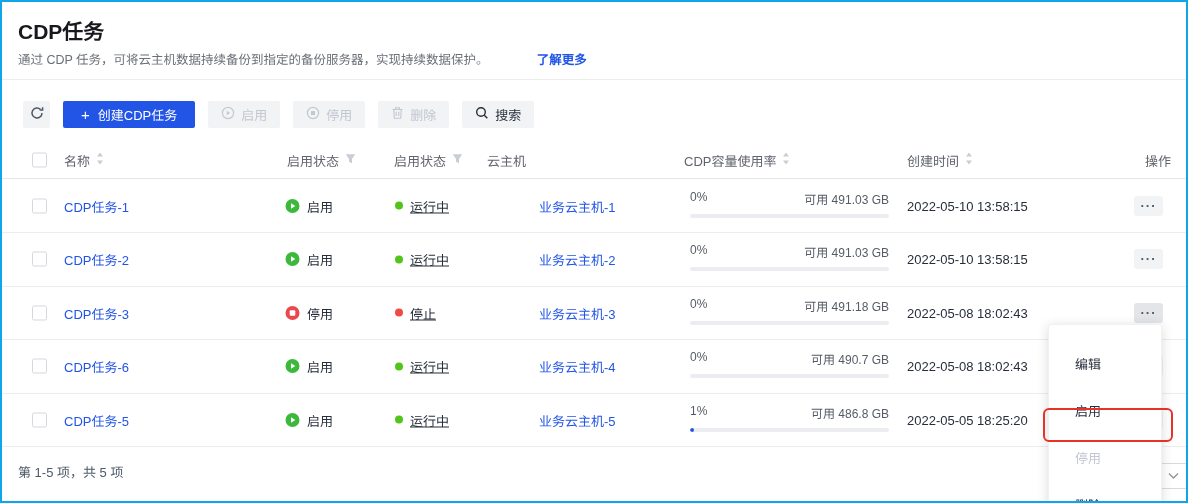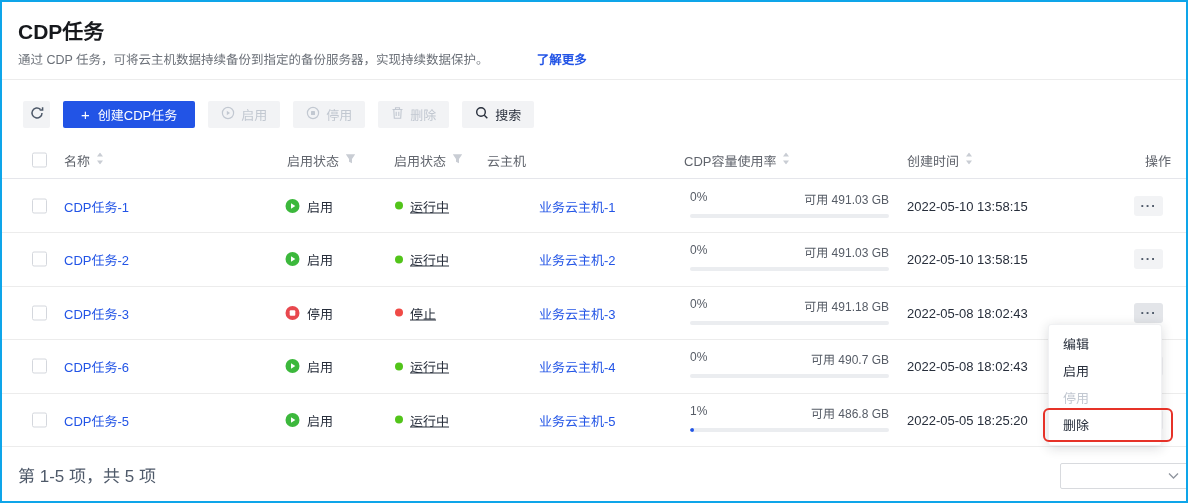--- a/index.html
+++ b/index.html
@@ -44,29 +44,29 @@
   .dot { width:8px; height:8px; border-radius:50%; display:inline-block; }
   .dot.run { background:var(--running_dot); }
   .dot.stop { background:var(--stopped_dot); }
   .badge { display:inline-flex; width:15px; height:15px; }
   .more { position:absolute; left:1132px; top:50%; transform:translateY(-50%); width:29px; height:20px;
           background:#f2f3f5; border:none; border-radius:3px; color:#4e5969; font-size:13px; line-height:10px;
           letter-spacing:1px; cursor:pointer; font-weight:bold; }
   .more.active { background:#e3e5e9; }
 
   
-  .pagination { position:absolute; left:16px; top:460px; font-size:17px; color:#4e5969; }
+  .pagination { position:absolute; left:16px; top:460px; font-size:13px; color:#4e5969; }
   .page-size-select { position:absolute; left:1058px; top:461px; width:128px; height:26px; border:1px solid #d8dade;
           border-radius:2px; background:#fff; z-index:1; cursor:pointer; }
   .page-size-select svg { position:absolute; right:8px; top:8px; }
 
   
   .menu { position:absolute; left:1046px; top:322px; width:114px; padding:6px 0; background:#fff; border:1px solid #f0f1f3;
           border-radius:3px; box-shadow:0 2px 12px rgba(31,35,41,.16); z-index:20; }
-  .menu-item { height:27px; line-height:27px; padding:0 14px; font-size:13px; color:#272e3b; cursor:pointer; white-space:nowrap; display:flex; align-items:center; gap:4px; }
+  .menu-item { height:27px; line-height:27px; padding:0 26px; font-size:13px; color:#272e3b; cursor:pointer; white-space:nowrap; display:flex; align-items:center; gap:4px;margin-top:20px; }
   .menu-item.disabled { color:#c2c8d1; cursor:default; }
   .annotation { position:absolute; left:1041px; top:406px; width:130px; height:34px; border:2.5px solid var(--annotation);
           border-radius:6px; z-index:30; pointer-events:none; }
 </style>
 </head>
 <body style="--primary: #2254e6; --link: #2254e6; --success: #3cb83c; --running_dot: #52c41a; --danger: #e8484e; --stopped_dot: #f04a46; --annotation: #e63228;">
 
 <div class="page">
 
   <h1 class="page-title">CDP任务</h1>

